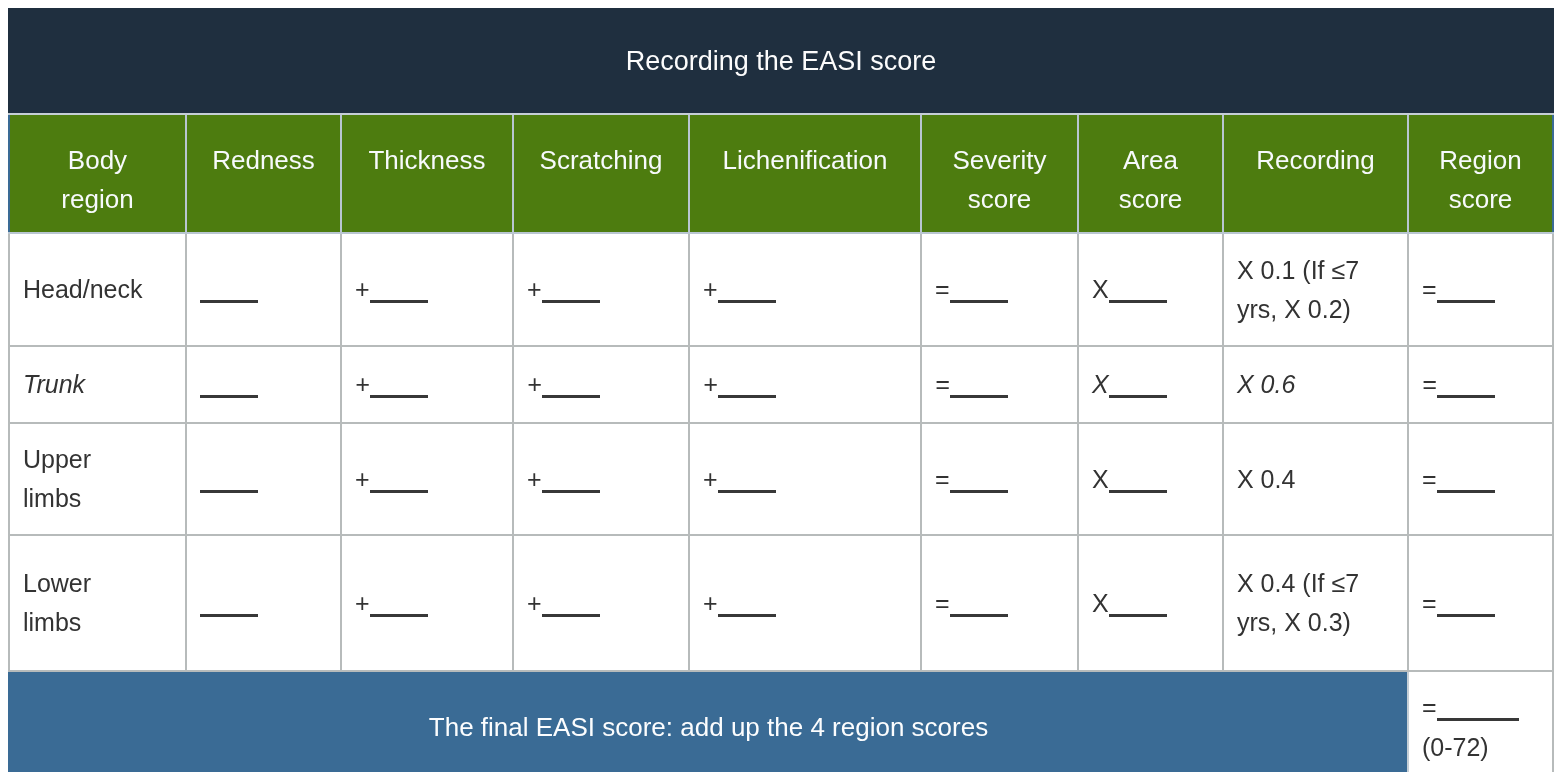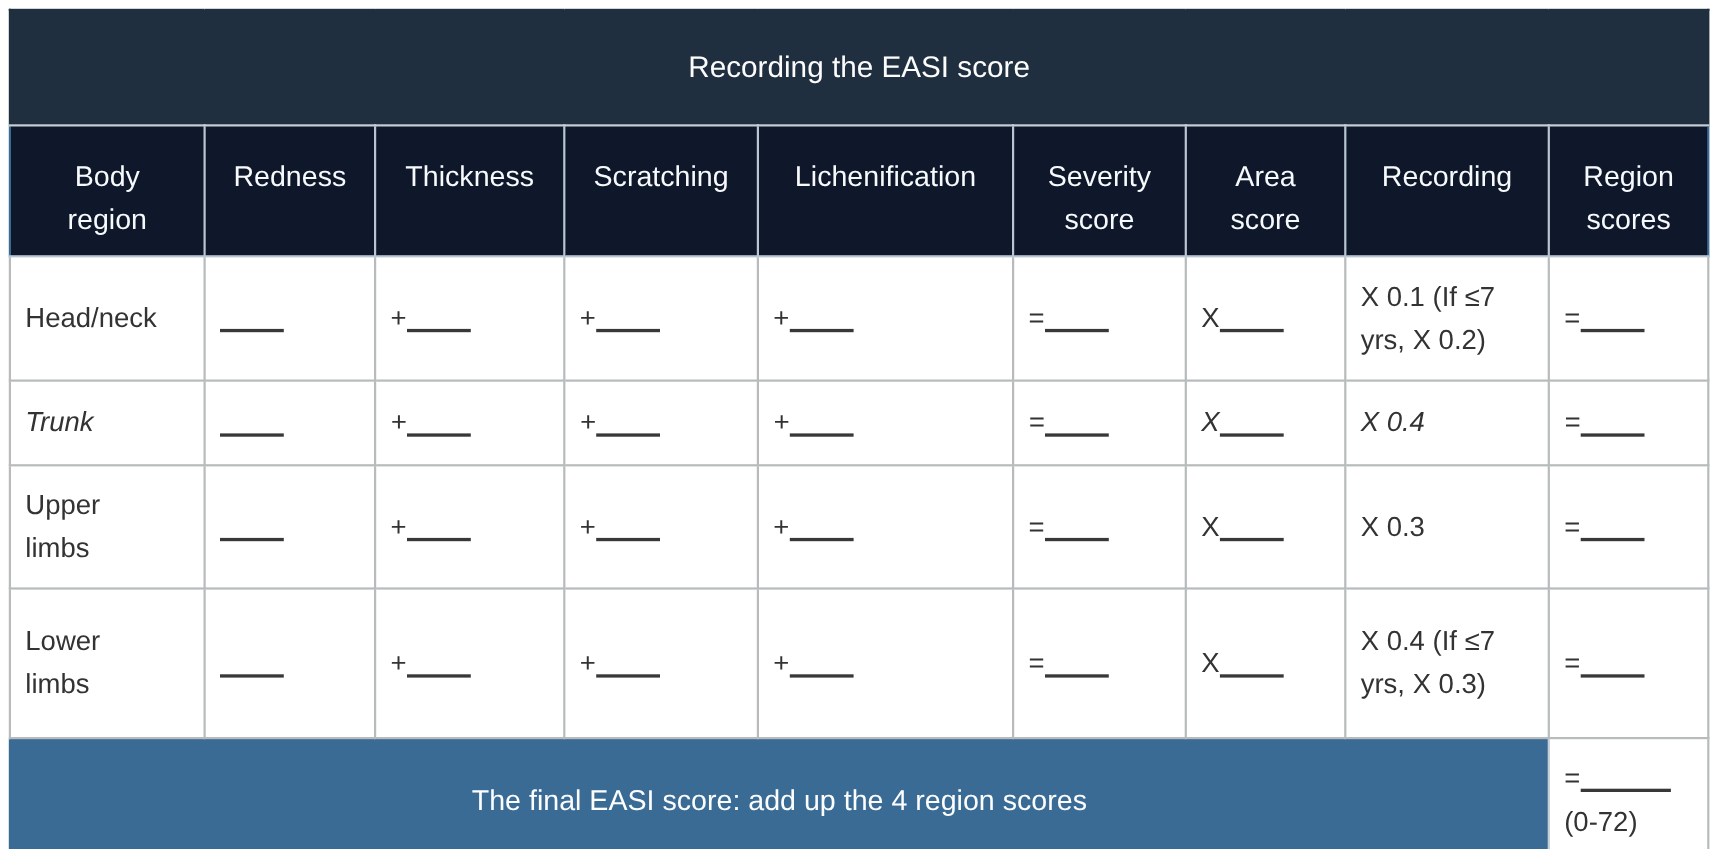--- a/index.html
+++ b/index.html
@@ -32,21 +32,21 @@
     border-bottom-color: #c6cfd6;
     color: #fcfcfc;
     text-align: center;
     vertical-align: middle;
     font-size: 27px;
     font-weight: 400;
   }
   
   tr.header-row { height: 119px; }
   tr.header-row th {
-    background: #0f172a;
+    background: #4d7c0f;
     border-color: #b9c6d1;
     border-top-color: #c6cfd6;
     color: #f7fafc;
     font-weight: 400;
     font-size: 26px;
     line-height: 1.5;
     vertical-align: top;
     padding-top: 26px;
   }
   tr.header-row th:first-child { border-left-color: #3a6b95; }
@@ -121,21 +121,21 @@
 
   <tr class="header-row">
     <th><span class="wrap">Body region</span></th>
     <th><span>Redness</span></th>
     <th><span>Thickness</span></th>
     <th><span>Scratching</span></th>
     <th><span>Lichenification</span></th>
     <th><span class="wrap">Severity score</span></th>
     <th><span class="wrap">Area score</span></th>
     <th><span>Recording</span></th>
-    <th><span class="wrap">Region scores</span></th>
+    <th><span class="wrap">Region score</span></th>
   </tr>
 
   <tr class="r0">
     <td class="data"><span class="region-label">Head/neck</span></td>
     <td class="data"><span class="prefix"></span><span class="blank"></span></td>
     <td class="data"><span class="prefix">+</span><span class="blank"></span></td>
     <td class="data"><span class="prefix">+</span><span class="blank"></span></td>
     <td class="data"><span class="prefix">+</span><span class="blank"></span></td>
     <td class="data"><span class="prefix">=</span><span class="blank"></span></td>
     <td class="data"><span class="prefix">X</span><span class="blank"></span></td>
@@ -144,33 +144,33 @@
   </tr>
 
   <tr class="r1">
     <td class="data"><span class="region-label">Trunk</span></td>
     <td class="data"><span class="prefix"></span><span class="blank"></span></td>
     <td class="data"><span class="prefix">+</span><span class="blank"></span></td>
     <td class="data"><span class="prefix">+</span><span class="blank"></span></td>
     <td class="data"><span class="prefix">+</span><span class="blank"></span></td>
     <td class="data"><span class="prefix">=</span><span class="blank"></span></td>
     <td class="data"><span class="prefix">X</span><span class="blank"></span></td>
-    <td class="data"><span>X 0.4</span></td>
+    <td class="data"><span>X 0.6</span></td>
     <td class="data"><span class="prefix">=</span><span class="blank"></span></td>
   </tr>
 
   <tr class="r2">
     <td class="data"><span class="region-label">Upper limbs</span></td>
     <td class="data"><span class="prefix"></span><span class="blank"></span></td>
     <td class="data"><span class="prefix">+</span><span class="blank"></span></td>
     <td class="data"><span class="prefix">+</span><span class="blank"></span></td>
     <td class="data"><span class="prefix">+</span><span class="blank"></span></td>
     <td class="data"><span class="prefix">=</span><span class="blank"></span></td>
     <td class="data"><span class="prefix">X</span><span class="blank"></span></td>
-    <td class="data"><span>X 0.3</span></td>
+    <td class="data"><span>X 0.4</span></td>
     <td class="data"><span class="prefix">=</span><span class="blank"></span></td>
   </tr>
 
   <tr class="r3">
     <td class="data"><span class="region-label">Lower limbs</span></td>
     <td class="data"><span class="prefix"></span><span class="blank"></span></td>
     <td class="data"><span class="prefix">+</span><span class="blank"></span></td>
     <td class="data"><span class="prefix">+</span><span class="blank"></span></td>
     <td class="data"><span class="prefix">+</span><span class="blank"></span></td>
     <td class="data"><span class="prefix">=</span><span class="blank"></span></td>

